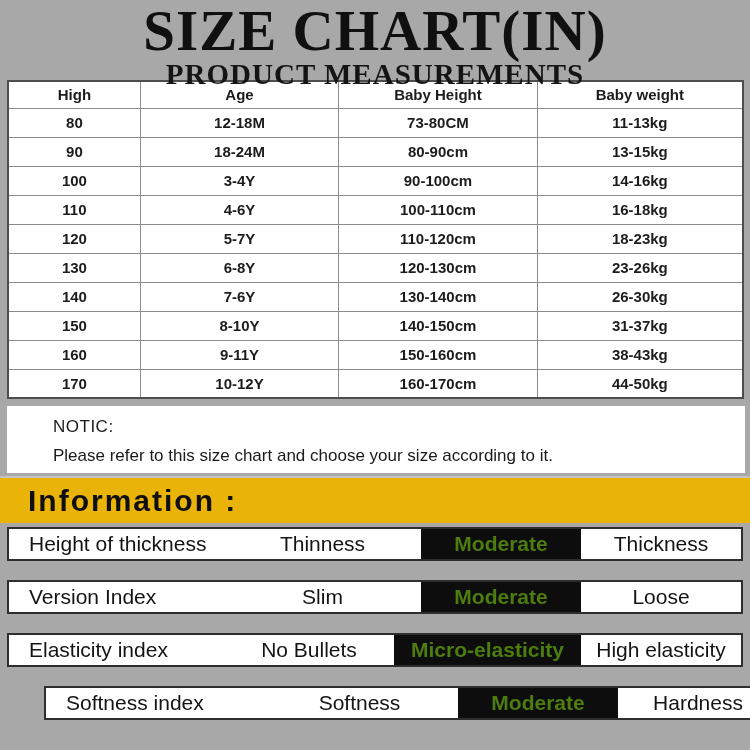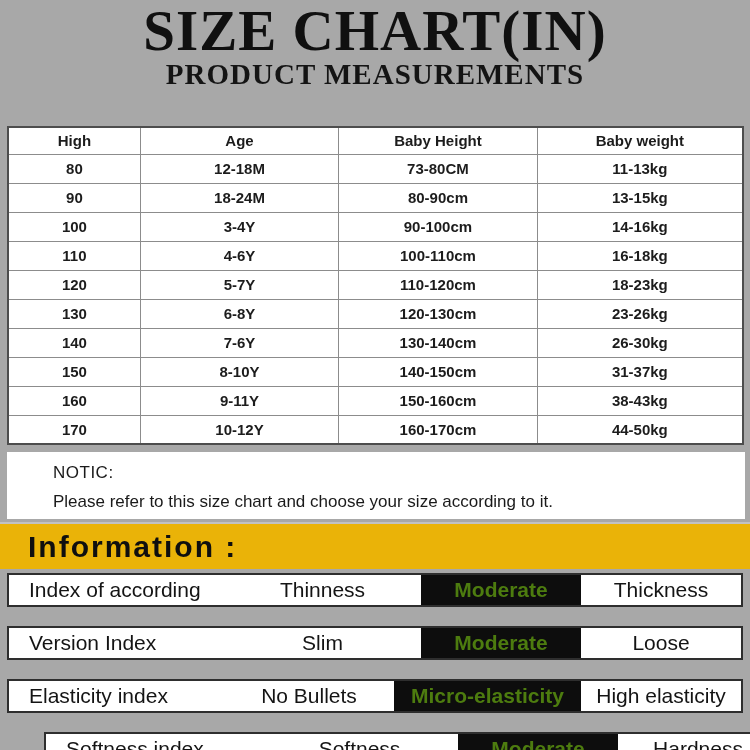--- a/index.html
+++ b/index.html
@@ -6,21 +6,21 @@
   html, body { width: 750px; height: 750px; }
   body {
     background: #a8a8a8;
     font-family: "Liberation Sans", sans-serif;
     color: #111;
     overflow: hidden;
     position: relative;
   }
 
   
-  .title-block { text-align: center; padding-top: 2px; height: 126px; }
+  .title-block { text-align: center; padding-top: 2px; height: 80px; }
   .title-main {
     font-family: "Liberation Serif", "DejaVu Serif", serif;
     font-weight: 700;
     font-size: 57px;
     letter-spacing: 1px;
     line-height: 1.02;
     color: #101010;
   }
   .title-sub {
     font-family: "Liberation Serif", "DejaVu Serif", serif;
@@ -202,21 +202,21 @@
 
 <div class="notice-box">
   <div class="notice-heading">NOTIC:</div>
   <div class="notice-body">Please refer to this size chart and choose your size according to it.</div>
 </div>
 
 <div class="info-header">Information :</div>
 
 <div class="info-rows">
     <div class="info-row">
-      <div class="info-label">Index of according</div>
+      <div class="info-label">Height of thickness</div>
       <div class="info-opt opt0">Thinness</div>
       <div class="info-opt opt1 selected">Moderate</div>
       <div class="info-opt opt2">Thickness</div>
     </div>
     <div class="info-row">
       <div class="info-label">Version Index</div>
       <div class="info-opt opt0">Slim</div>
       <div class="info-opt opt1 selected">Moderate</div>
       <div class="info-opt opt2">Loose</div>
     </div>

